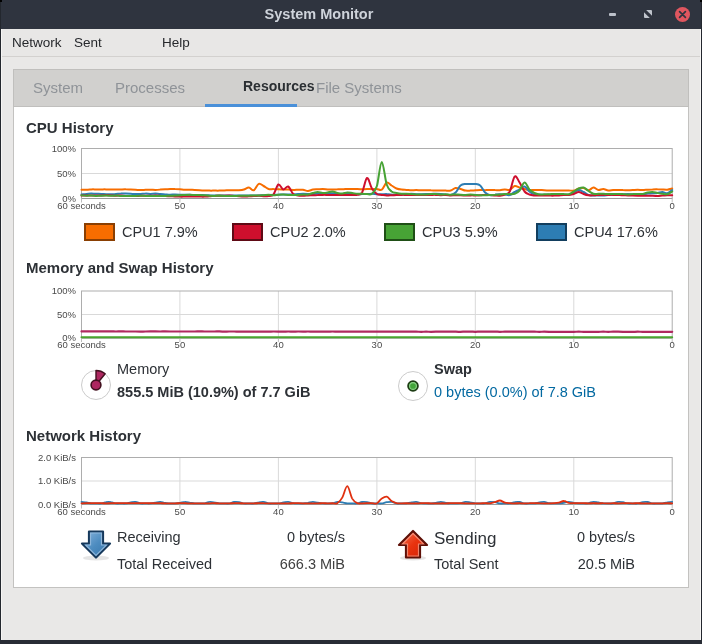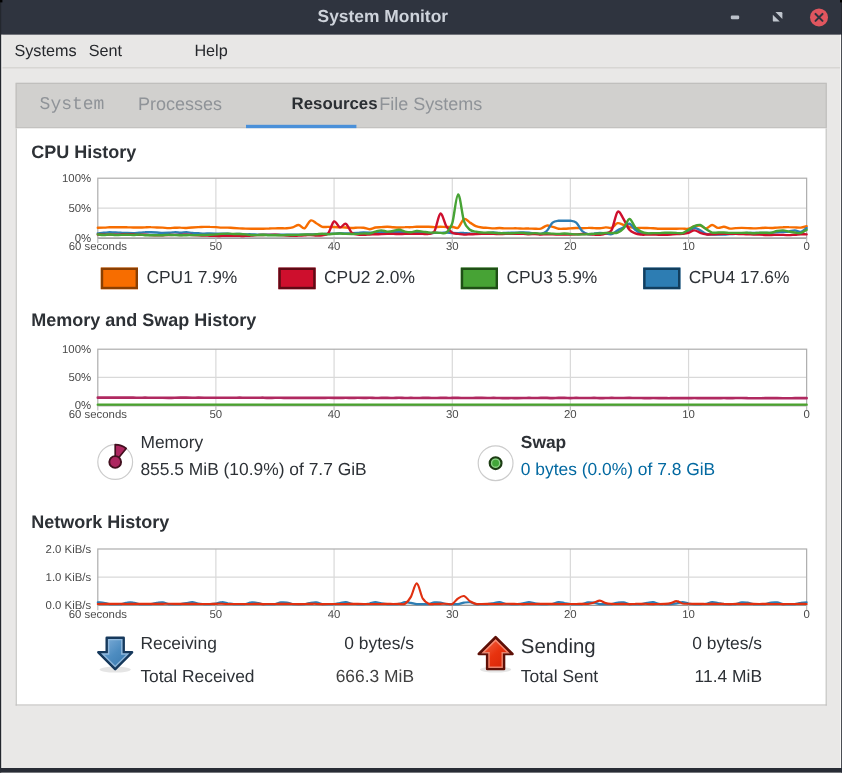--- a/index.html
+++ b/index.html
@@ -22,27 +22,27 @@
 <svg style="position:absolute;left:643px;top:9px" width="10" height="10" viewBox="0 0 10 10">
 <path d="M3.2,1 L8,1 Q9,1 9,2 L9,6.8 Z" fill="#c0c5cd"></path>
 <path d="M1,3.2 L1,8 Q1,9 2,9 L6.8,9 Z" fill="#c0c5cd"></path>
 </svg>
 <div class="abs" style="left:675px;top:7px;width:15px;height:15px;border-radius:50%;background:#e0565f;"></div>
 <svg class="abs" style="left:675px;top:7px" width="15" height="15" viewBox="0 0 15 15">
 <path d="M4.6,4.6 L10.4,10.4 M10.4,4.6 L4.6,10.4" stroke="#2f343f" stroke-width="1.7" stroke-linecap="round"></path>
   </svg>
 
 <div class="abs" style="left:1px;top:29px;width:700px;height:27px;background:#e8e7e6;border-bottom:1px solid #d3d1cf;"></div>
-<div style="position:absolute;left:12px;top:35px;font-size:13.5px;font-weight:normal;color:#26282c;line-height:1.15;white-space:nowrap;">Systems</div>
+<div style="position:absolute;left:12px;top:35px;font-size:13.5px;font-weight:normal;color:#26282c;line-height:1.15;white-space:nowrap;">Network</div>
 <div style="position:absolute;left:74px;top:35px;font-size:13.5px;font-weight:normal;color:#26282c;line-height:1.15;white-space:nowrap;">Sent</div>
 <div style="position:absolute;left:116px;top:35px;font-size:13.5px;font-weight:normal;color:#26282c;line-height:1.15;white-space:nowrap;margin-top:36px;">View</div>
 <div style="position:absolute;left:162px;top:35px;font-size:13.5px;font-weight:normal;color:#26282c;line-height:1.15;white-space:nowrap;">Help</div>
 
 <div class="abs" style="left:13px;top:69px;width:676px;height:37.5px;background:#d1d0ce;border:1px solid #c0bfbd;box-sizing:border-box;"></div>
-<div style="position:absolute;left:33px;top:78.5px;font-size:15px;font-weight:normal;color:#8f9398;line-height:1.15;white-space:nowrap;font-family:Liberation Mono, monospace;">System</div>
+<div style="position:absolute;left:33px;top:78.5px;font-size:15px;font-weight:normal;color:#8f9398;line-height:1.15;white-space:nowrap;">System</div>
 <div style="position:absolute;left:115px;top:78.5px;font-size:15px;font-weight:normal;color:#8f9398;line-height:1.15;white-space:nowrap;">Processes</div>
 <div style="position:absolute;left:215px;top:78px;font-size:14px;font-weight:bold;color:#2b2f33;line-height:1.15;white-space:nowrap;margin-left:28px;">Resources</div>
 <div style="position:absolute;left:316px;top:78.5px;font-size:15px;font-weight:normal;color:#8f9398;line-height:1.15;white-space:nowrap;">File Systems</div>
 <div class="abs" style="left:204.5px;top:103.5px;width:92px;height:3px;background:#4a90d9;"></div>
 
 <div class="abs" style="left:13px;top:106.5px;width:676px;height:481px;background:#ffffff;border:1px solid #c3c2c0;border-top:none;box-sizing:border-box;"></div>
 
 <div style="position:absolute;left:26px;top:118.5px;font-size:15px;font-weight:bold;color:#2d3136;line-height:1.15;white-space:nowrap;">CPU History</div>
 <svg style="position:absolute;left:30px;top:140px" width="662" height="74" viewBox="30 140 662 74">
     <rect x="81.5" y="148.5" width="590.7" height="50.0" fill="#ffffff" stroke="none"></rect>
@@ -115,21 +115,21 @@
     <text x="672.2" y="348.0" font-size="9.5" fill="#4a4a4a" text-anchor="middle" font-family="Liberation Sans, sans-serif">0</text>
     <path d="M81.5,337.2C82.3,337.2 84.8,337.2 86.4,337.2C88.1,337.2 89.7,337.2 91.3,337.2C93.0,337.2 94.6,337.2 96.3,337.2C97.9,337.2 99.5,337.2 101.2,337.2C102.8,337.2 104.5,337.2 106.1,337.2C107.8,337.2 109.4,337.2 111.0,337.2C112.7,337.2 114.3,337.2 116.0,337.2C117.6,337.2 119.2,337.2 120.9,337.2C122.5,337.2 124.2,337.2 125.8,337.2C127.4,337.2 129.1,337.2 130.7,337.2C132.4,337.2 134.0,337.2 135.6,337.2C137.3,337.2 138.9,337.2 140.6,337.2C142.2,337.2 143.9,337.2 145.5,337.2C147.1,337.2 148.8,337.2 150.4,337.2C152.1,337.2 153.7,337.2 155.3,337.2C157.0,337.2 158.6,337.2 160.3,337.2C161.9,337.2 163.5,337.2 165.2,337.2C166.8,337.2 168.5,337.2 170.1,337.2C171.7,337.2 173.4,337.2 175.0,337.2C176.7,337.2 178.3,337.2 179.9,337.2C181.6,337.2 183.2,337.2 184.9,337.2C186.5,337.2 188.2,337.2 189.8,337.2C191.4,337.2 193.1,337.2 194.7,337.2C196.4,337.2 198.0,337.2 199.6,337.2C201.3,337.2 202.9,337.2 204.6,337.2C206.2,337.2 207.8,337.2 209.5,337.2C211.1,337.2 212.8,337.2 214.4,337.2C216.0,337.2 217.7,337.2 219.3,337.2C221.0,337.2 222.6,337.2 224.3,337.2C225.9,337.2 227.5,337.2 229.2,337.2C230.8,337.2 232.5,337.2 234.1,337.2C235.7,337.2 237.4,337.2 239.0,337.2C240.7,337.2 242.3,337.2 243.9,337.2C245.6,337.2 247.2,337.2 248.9,337.2C250.5,337.2 252.1,337.2 253.8,337.2C255.4,337.2 257.1,337.2 258.7,337.2C260.4,337.2 262.0,337.2 263.6,337.2C265.3,337.2 266.9,337.2 268.6,337.2C270.2,337.2 271.8,337.2 273.5,337.2C275.1,337.2 276.8,337.2 278.4,337.2C280.0,337.2 281.7,337.2 283.3,337.2C285.0,337.2 286.6,337.2 288.2,337.2C289.9,337.2 291.5,337.2 293.2,337.2C294.8,337.2 296.4,337.2 298.1,337.2C299.7,337.2 301.4,337.2 303.0,337.2C304.7,337.2 306.3,337.2 307.9,337.2C309.6,337.2 311.2,337.2 312.9,337.2C314.5,337.2 316.1,337.2 317.8,337.2C319.4,337.2 321.1,337.2 322.7,337.2C324.3,337.2 326.0,337.2 327.6,337.2C329.3,337.2 330.9,337.2 332.5,337.2C334.2,337.2 335.8,337.2 337.5,337.2C339.1,337.2 340.8,337.2 342.4,337.2C344.0,337.2 345.7,337.2 347.3,337.2C349.0,337.2 350.6,337.2 352.2,337.2C353.9,337.2 355.5,337.2 357.2,337.2C358.8,337.2 360.4,337.2 362.1,337.2C363.7,337.2 365.4,337.2 367.0,337.2C368.6,337.2 370.3,337.2 371.9,337.2C373.6,337.2 375.2,337.2 376.9,337.2C378.5,337.2 380.1,337.2 381.8,337.2C383.4,337.2 385.1,337.2 386.7,337.2C388.3,337.2 390.0,337.2 391.6,337.2C393.3,337.2 394.9,337.2 396.5,337.2C398.2,337.2 399.8,337.2 401.5,337.2C403.1,337.2 404.7,337.2 406.4,337.2C408.0,337.2 409.7,337.2 411.3,337.2C412.9,337.2 414.6,337.2 416.2,337.2C417.9,337.2 419.5,337.2 421.2,337.2C422.8,337.2 424.4,337.2 426.1,337.2C427.7,337.2 429.4,337.2 431.0,337.2C432.6,337.2 434.3,337.2 435.9,337.2C437.6,337.2 439.2,337.2 440.8,337.2C442.5,337.2 444.1,337.2 445.8,337.2C447.4,337.2 449.0,337.2 450.7,337.2C452.3,337.2 454.0,337.2 455.6,337.2C457.3,337.2 458.9,337.2 460.5,337.2C462.2,337.2 463.8,337.2 465.5,337.2C467.1,337.2 468.7,337.2 470.4,337.2C472.0,337.2 473.7,337.2 475.3,337.2C476.9,337.2 478.6,337.2 480.2,337.2C481.9,337.2 483.5,337.2 485.1,337.2C486.8,337.2 488.4,337.2 490.1,337.2C491.7,337.2 493.3,337.2 495.0,337.2C496.6,337.2 498.3,337.2 499.9,337.2C501.6,337.2 503.2,337.2 504.8,337.2C506.5,337.2 508.1,337.2 509.8,337.2C511.4,337.2 513.0,337.2 514.7,337.2C516.3,337.2 518.0,337.2 519.6,337.2C521.2,337.2 522.9,337.2 524.5,337.2C526.2,337.2 527.8,337.2 529.4,337.2C531.1,337.2 532.7,337.2 534.4,337.2C536.0,337.2 537.7,337.2 539.3,337.2C540.9,337.2 542.6,337.2 544.2,337.2C545.9,337.2 547.5,337.2 549.1,337.2C550.8,337.2 552.4,337.2 554.1,337.2C555.7,337.2 557.3,337.2 559.0,337.2C560.6,337.2 562.3,337.2 563.9,337.2C565.5,337.2 567.2,337.2 568.8,337.2C570.5,337.2 572.1,337.2 573.8,337.2C575.4,337.2 577.0,337.2 578.7,337.2C580.3,337.2 582.0,337.2 583.6,337.2C585.2,337.2 586.9,337.2 588.5,337.2C590.2,337.2 591.8,337.2 593.4,337.2C595.1,337.2 596.7,337.2 598.4,337.2C600.0,337.2 601.6,337.2 603.3,337.2C604.9,337.2 606.6,337.2 608.2,337.2C609.8,337.2 611.5,337.2 613.1,337.2C614.8,337.2 616.4,337.2 618.1,337.2C619.7,337.2 621.3,337.2 623.0,337.2C624.6,337.2 626.3,337.2 627.9,337.2C629.5,337.2 631.2,337.2 632.8,337.2C634.5,337.2 636.1,337.2 637.7,337.2C639.4,337.2 641.0,337.2 642.7,337.2C644.3,337.2 645.9,337.2 647.6,337.2C649.2,337.2 650.9,337.2 652.5,337.2C654.2,337.2 655.8,337.2 657.4,337.2C659.1,337.2 660.7,337.2 662.4,337.2C664.0,337.2 665.6,337.2 667.3,337.2C668.9,337.2 671.4,337.2 672.2,337.2" fill="none" stroke="#4aa32e" stroke-width="2" stroke-linejoin="round" stroke-linecap="round"></path>
     <path d="M81.5,331.4C82.3,331.4 84.8,331.4 86.4,331.4C88.1,331.4 89.7,331.4 91.3,331.4C93.0,331.3 94.6,331.4 96.3,331.4C97.9,331.4 99.5,331.4 101.2,331.4C102.8,331.4 104.5,331.4 106.1,331.4C107.8,331.4 109.4,331.4 111.0,331.4C112.7,331.4 114.3,331.5 116.0,331.5C117.6,331.5 119.2,331.4 120.9,331.4C122.5,331.4 124.2,331.5 125.8,331.5C127.4,331.5 129.1,331.5 130.7,331.5C132.4,331.5 134.0,331.5 135.6,331.5C137.3,331.5 138.9,331.5 140.6,331.6C142.2,331.6 143.9,331.5 145.5,331.5C147.1,331.5 148.8,331.5 150.4,331.4C152.1,331.4 153.7,331.4 155.3,331.4C157.0,331.5 158.6,331.5 160.3,331.5C161.9,331.5 163.5,331.4 165.2,331.4C166.8,331.4 168.5,331.4 170.1,331.5C171.7,331.5 173.4,331.5 175.0,331.5C176.7,331.5 178.3,331.5 179.9,331.5C181.6,331.5 183.2,331.5 184.9,331.5C186.5,331.5 188.2,331.5 189.8,331.5C191.4,331.5 193.1,331.5 194.7,331.5C196.4,331.5 198.0,331.4 199.6,331.4C201.3,331.4 202.9,331.5 204.6,331.5C206.2,331.5 207.8,331.5 209.5,331.5C211.1,331.5 212.8,331.5 214.4,331.5C216.0,331.5 217.7,331.4 219.3,331.4C221.0,331.5 222.6,331.6 224.3,331.6C225.9,331.6 227.5,331.5 229.2,331.5C230.8,331.5 232.5,331.5 234.1,331.5C235.7,331.5 237.4,331.6 239.0,331.6C240.7,331.6 242.3,331.5 243.9,331.6C245.6,331.6 247.2,331.6 248.9,331.6C250.5,331.6 252.1,331.6 253.8,331.6C255.4,331.6 257.1,331.6 258.7,331.6C260.4,331.6 262.0,331.6 263.6,331.6C265.3,331.6 266.9,331.6 268.6,331.6C270.2,331.6 271.8,331.5 273.5,331.5C275.1,331.5 276.8,331.5 278.4,331.6C280.0,331.6 281.7,331.6 283.3,331.6C285.0,331.6 286.6,331.5 288.2,331.5C289.9,331.5 291.5,331.6 293.2,331.6C294.8,331.6 296.4,331.5 298.1,331.5C299.7,331.5 301.4,331.5 303.0,331.6C304.7,331.6 306.3,331.5 307.9,331.5C309.6,331.5 311.2,331.7 312.9,331.7C314.5,331.7 316.1,331.6 317.8,331.6C319.4,331.6 321.1,331.5 322.7,331.5C324.3,331.6 326.0,331.7 327.6,331.7C329.3,331.7 330.9,331.5 332.5,331.5C334.2,331.5 335.8,331.7 337.5,331.7C339.1,331.7 340.8,331.6 342.4,331.6C344.0,331.6 345.7,331.7 347.3,331.7C349.0,331.7 350.6,331.6 352.2,331.6C353.9,331.6 355.5,331.6 357.2,331.6C358.8,331.6 360.4,331.7 362.1,331.7C363.7,331.7 365.4,331.6 367.0,331.5C368.6,331.5 370.3,331.6 371.9,331.6C373.6,331.7 375.2,331.6 376.9,331.6C378.5,331.6 380.1,331.6 381.8,331.6C383.4,331.6 385.1,331.7 386.7,331.7C388.3,331.7 390.0,331.7 391.6,331.7C393.3,331.7 394.9,331.6 396.5,331.6C398.2,331.6 399.8,331.6 401.5,331.6C403.1,331.7 404.7,331.7 406.4,331.7C408.0,331.7 409.7,331.6 411.3,331.6C412.9,331.6 414.6,331.7 416.2,331.7C417.9,331.7 419.5,331.8 421.2,331.8C422.8,331.8 424.4,331.7 426.1,331.7C427.7,331.7 429.4,331.8 431.0,331.8C432.6,331.8 434.3,331.8 435.9,331.7C437.6,331.7 439.2,331.6 440.8,331.6C442.5,331.6 444.1,331.7 445.8,331.7C447.4,331.7 449.0,331.6 450.7,331.6C452.3,331.6 454.0,331.6 455.6,331.6C457.3,331.7 458.9,331.8 460.5,331.8C462.2,331.8 463.8,331.6 465.5,331.6C467.1,331.6 468.7,331.6 470.4,331.6C472.0,331.6 473.7,331.8 475.3,331.8C476.9,331.8 478.6,331.6 480.2,331.6C481.9,331.6 483.5,331.7 485.1,331.7C486.8,331.7 488.4,331.7 490.1,331.7C491.7,331.7 493.3,331.6 495.0,331.6C496.6,331.6 498.3,331.8 499.9,331.8C501.6,331.8 503.2,331.7 504.8,331.7C506.5,331.7 508.1,331.6 509.8,331.6C511.4,331.6 513.0,331.7 514.7,331.7C516.3,331.7 518.0,331.7 519.6,331.7C521.2,331.7 522.9,331.7 524.5,331.6C526.2,331.6 527.8,331.7 529.4,331.7C531.1,331.7 532.7,331.7 534.4,331.7C536.0,331.7 537.7,331.8 539.3,331.8C540.9,331.8 542.6,331.7 544.2,331.7C545.9,331.7 547.5,331.7 549.1,331.8C550.8,331.8 552.4,331.8 554.1,331.8C555.7,331.8 557.3,331.9 559.0,331.8C560.6,331.8 562.3,331.8 563.9,331.8C565.5,331.8 567.2,331.8 568.8,331.8C570.5,331.8 572.1,331.8 573.8,331.8C575.4,331.8 577.0,331.7 578.7,331.7C580.3,331.7 582.0,331.8 583.6,331.8C585.2,331.8 586.9,331.8 588.5,331.8C590.2,331.8 591.8,331.8 593.4,331.8C595.1,331.8 596.7,331.8 598.4,331.8C600.0,331.8 601.6,331.7 603.3,331.7C604.9,331.7 606.6,331.8 608.2,331.8C609.8,331.8 611.5,331.7 613.1,331.7C614.8,331.7 616.4,331.7 618.1,331.7C619.7,331.7 621.3,331.7 623.0,331.8C624.6,331.8 626.3,331.8 627.9,331.9C629.5,331.9 631.2,331.9 632.8,331.9C634.5,331.9 636.1,331.8 637.7,331.7C639.4,331.7 641.0,331.8 642.7,331.8C644.3,331.8 645.9,331.8 647.6,331.8C649.2,331.8 650.9,331.8 652.5,331.9C654.2,331.9 655.8,331.9 657.4,331.9C659.1,331.9 660.7,331.8 662.4,331.8C664.0,331.8 665.6,331.8 667.3,331.8C668.9,331.8 671.4,331.8 672.2,331.8" fill="none" stroke="#b02960" stroke-width="2.2" stroke-linejoin="round" stroke-linecap="round"></path>
   </svg>
 <svg style="position:absolute;left:80px;top:369px" width="32" height="32" viewBox="-16 -16 32 32">
     <circle cx="0" cy="0" r="14.5" fill="#ffffff" stroke="#cccccc" stroke-width="1"></circle>
     <path d="M0,0 L0,-14.5 A14.5,14.5 0 0 1 9.17,-11.23 Z" fill="#ad2760" stroke="#42101f" stroke-width="1.4" stroke-linejoin="round"></path>
     <circle cx="0" cy="0" r="4.9" fill="#ad2760" stroke="#42101f" stroke-width="1.6"></circle>
   </svg>
 <div style="position:absolute;left:117px;top:361px;font-size:14.5px;font-weight:normal;color:#2d3136;line-height:1.15;white-space:nowrap;">Memory</div>
-<div style="position:absolute;left:117px;top:383.5px;font-size:14.5px;font-weight:normal;color:#2d3136;line-height:1.15;white-space:nowrap;">855.5 MiB (10.9%) of 7.7 GiB</div>
+<div style="position:absolute;left:117px;top:383.5px;font-size:14.5px;font-weight:bold;color:#2d3136;line-height:1.15;white-space:nowrap;">855.5 MiB (10.9%) of 7.7 GiB</div>
 <svg style="position:absolute;left:397px;top:369.5px" width="32" height="32" viewBox="-16 -16 32 32">
     <circle cx="0" cy="0" r="14.5" fill="#ffffff" stroke="#cccccc" stroke-width="1"></circle>
     <circle cx="0" cy="0" r="4.9" fill="#42a639" stroke="#1d3c14" stroke-width="1.8"></circle>
     <circle cx="0" cy="0" r="3.4" fill="none" stroke="#8fd08a" stroke-width="1.1"></circle>
   </svg>
 <div style="position:absolute;left:434px;top:361px;font-size:14.5px;font-weight:bold;color:#2d3136;line-height:1.15;white-space:nowrap;">Swap</div>
 <div style="position:absolute;left:434px;top:383.5px;font-size:14.5px;font-weight:normal;color:#0369a1;line-height:1.15;white-space:nowrap;">0 bytes (0.0%) of 7.8 GiB</div>
 
 <div style="position:absolute;left:26px;top:427px;font-size:15px;font-weight:bold;color:#2d3136;line-height:1.15;white-space:nowrap;">Network History</div>
 <svg style="position:absolute;left:30px;top:450px" width="662" height="74" viewBox="30 450 662 74">
@@ -186,13 +186,13 @@
         <stop offset="1" stop-color="#d21f04"></stop>
       </linearGradient>
     </defs>
 <ellipse cx="17" cy="30" rx="13" ry="2.5" fill="#000000" opacity="0.10"></ellipse>
 <path d="M17,3 L31,17 L24,17 L24,29.5 L10,29.5 L10,17 L3,17 Z" fill="url(#rg1)" stroke="#5e1007" stroke-width="2.2" stroke-linejoin="round"></path>
 <path d="M17,5.5 L27.5,16 L22.5,16 L22.5,28 L11.5,28 L11.5,16 L6.5,16 Z" fill="none" stroke="#f4a28e" stroke-width="1.2" opacity="0.75"></path>
 </svg>
 <div style="position:absolute;left:434px;top:529px;font-size:17px;font-weight:normal;color:#2d3136;line-height:1.15;white-space:nowrap;">Sending</div>
 <div class="abs" style="left:530px;top:529px;width:105px;text-align:right;font-size:14.5px;color:#2d3136;">0 bytes/s</div>
 <div style="position:absolute;left:434px;top:556px;font-size:14.5px;font-weight:normal;color:#2d3136;line-height:1.15;white-space:nowrap;">Total Sent</div>
-<div class="abs" style="left:530px;top:556px;width:105px;text-align:right;font-size:14.5px;color:#2d3136;">11.4 MiB</div>
+<div class="abs" style="left:530px;top:556px;width:105px;text-align:right;font-size:14.5px;color:#2d3136;">20.5 MiB</div>
 
 </body></html>

